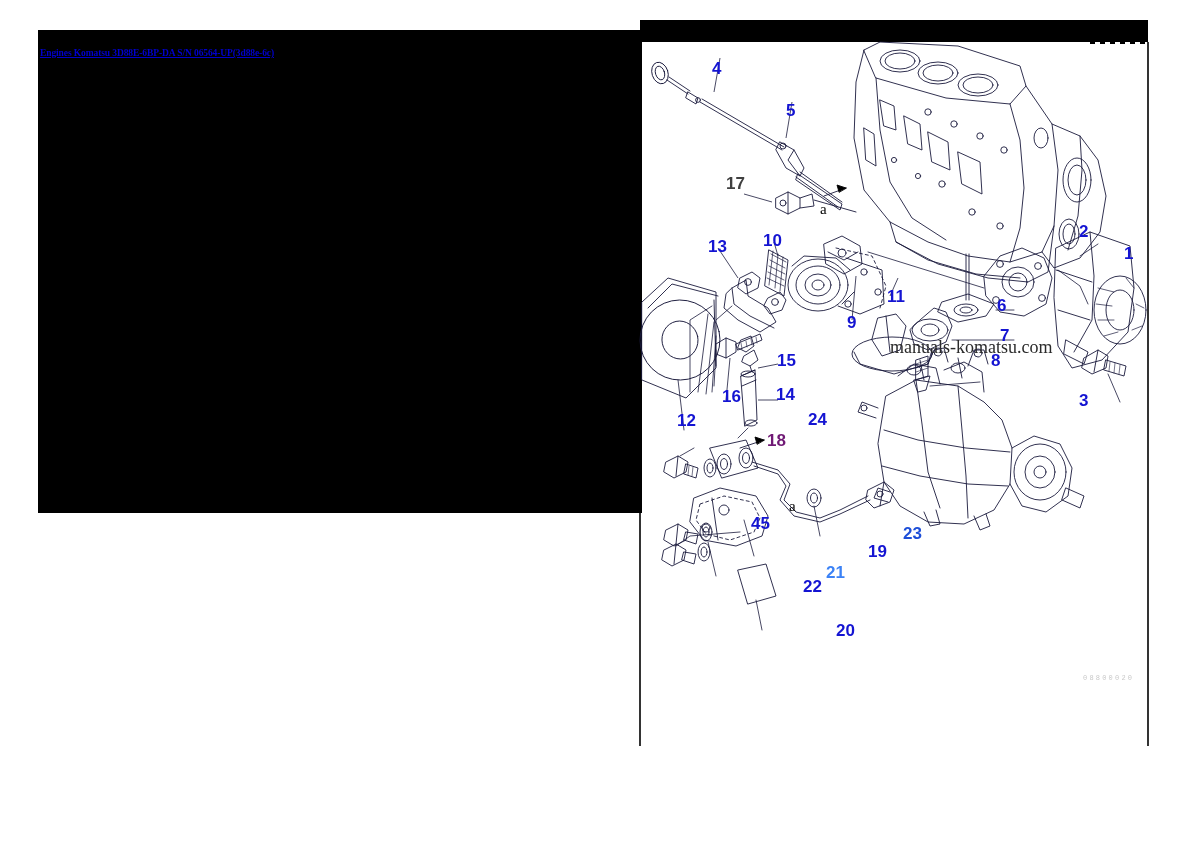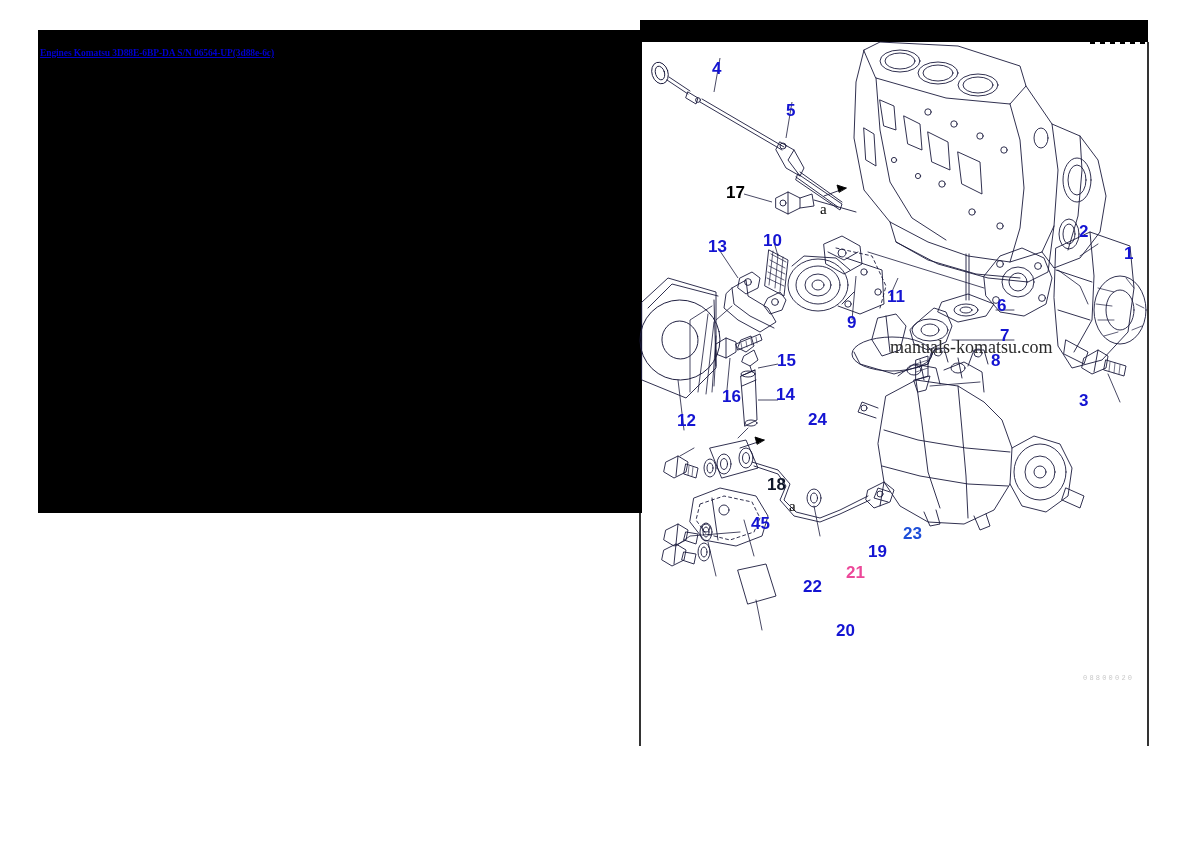--- a/index.html
+++ b/index.html
@@ -417,25 +417,25 @@
       <div class="callout" style="left: 372px; top: 307px; color: rgb(20, 20, 210);">7</div>
       <div class="callout" style="left: 363px; top: 332px; color: rgb(20, 20, 210);">8</div>
       <div class="callout" style="left: 219px; top: 294px; color: rgb(20, 20, 210);">9</div>
       <div class="callout" style="left: 135px; top: 212px; color: rgb(20, 20, 210);">10</div>
       <div class="callout" style="left: 259px; top: 268px; color: rgb(20, 20, 210);">11</div>
       <div class="callout" style="left: 49px; top: 392px; color: rgb(20, 20, 210);">12</div>
       <div class="callout" style="left: 80px; top: 218px; color: rgb(20, 20, 210);">13</div>
       <div class="callout" style="left: 148px; top: 366px; color: rgb(20, 20, 210);">14</div>
       <div class="callout" style="left: 149px; top: 332px; color: rgb(20, 20, 210);">15</div>
       <div class="callout" style="left: 94px; top: 368px; color: rgb(20, 20, 210);">16</div>
-      <div class="callout" style="left: 98px; top: 164px; color: #000000; text-align: right;">17</div>
-      <div class="callout" style="left: 139px; top: 412px; color: #0f172a; margin-top: 44px;">18</div>
+      <div class="callout" style="left: 98px; top: 155px; color: #404040; text-align: right;">17</div>
+      <div class="callout" style="left: 139px; top: 412px; color: #701a75;">18</div>
       <div class="callout" style="left: 240px; top: 523px; color: rgb(20, 20, 210);">19</div>
       <div class="callout" style="left: 208px; top: 602px; color: rgb(20, 20, 210);">20</div>
-      <div class="callout" style="left: 198px; top: 544px; color: #ec4899; margin-left: 20px;">21</div>
+      <div class="callout" style="left: 198px; top: 544px; color: #3b82f6;">21</div>
       <div class="callout" style="left: 175px; top: 558px; color: rgb(20, 20, 210);">22</div>
       <div class="callout" style="left: 275px; top: 505px; color: #1d4ed8;">23</div>
       <div class="callout" style="left: 180px; top: 391px; color: rgb(20, 20, 210);">24</div>
       <div class="callout" style="left: 123px; top: 495px; color: rgb(20, 20, 210);">45</div>
       <div class="marker-a" style="left: 192px; top: 182px;">a</div>
       <div class="marker-a" style="left: 161px; top: 479px;">a</div>
     </div>
 </div>
 
 <div id="watermark">manuals-komatsu.com</div>

